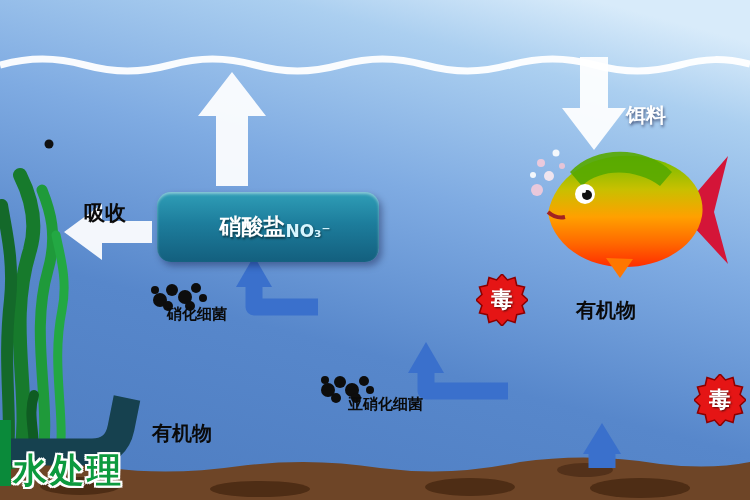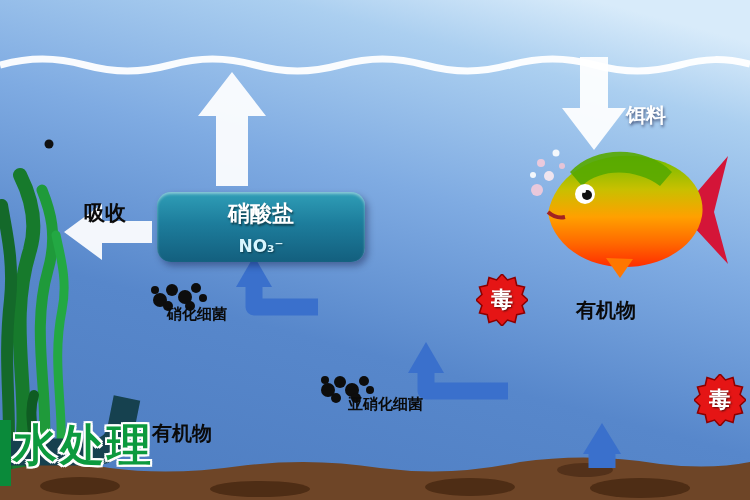--- a/index.html
+++ b/index.html
@@ -18,30 +18,30 @@
   }
   .label{position:absolute;font-weight:bold;color:#0a0a0a;z-index:6;white-space:nowrap;}
   .lbl-absorb{left:84px;top:183px;font-size:21px;margin-top:16px;}
   .lbl-feed{left:626px;top:102px;font-size:20px;color:#ffffff;text-shadow:1px 2px 3px rgba(0,0,40,.55);}
   .lbl-organic-fish{left:576px;top:297px;font-size:20px;}
   .lbl-organic-pipe{left:152px;top:420px;font-size:20px;}
   .lbl-decompose{left:450px;top:433px;font-size:20px;}
   .lbl-nitrifying{left:167px;top:305px;font-size:15px;}
   .lbl-nitroso{left:348px;top:395px;font-size:15px;}
   .watermark{
-    left:13px;top:416px;font-size:44px;letter-spacing:3px;color:#0c9a3e;
+    left:13px;top:448px;font-size:34px;letter-spacing:3px;color:#0c9a3e;
     text-shadow:-2px -2px 0 #fff,2px -2px 0 #fff,-2px 2px 0 #fff,2px 2px 0 #fff,0 -2px 0 #fff,0 2px 0 #fff,-2px 0 0 #fff,2px 0 0 #fff;
     z-index:8;
   }
   .watermark-bar{position:absolute;left:0;top:420px;width:11px;height:66px;background:#0a8a3a;z-index:8;}
   .node{
     position:absolute;border-radius:14px;z-index:6;
     background:linear-gradient(180deg,#2f9eb7 0%,#1d7d9c 45%,#135f7e 100%);
     box-shadow:inset 0 2px 3px rgba(255,255,255,.45),3px 4px 7px rgba(0,0,40,.35);
-    display:flex;flex-direction:column;align-items:center;justify-content:center;
+    display:flex;flex-direction:row;align-items:center;justify-content:center;padding-left:14px;
   }
   .node-nitrate{left:157px;top:192px;width:208px;height:70px;}
   .node-nitrite{left:312px;top:275px;width:208px;height:70px;}
   .node-ammonia{left:505px;top:357px;width:196px;height:70px;}
   .node-name{color:#fff;font-weight:bold;font-size:22px;text-shadow:1px 2px 2px rgba(0,0,0,.5);}
   .node-ammonia .node-name{font-size:19px;}
   .node-formula{color:#d8f6ff;font-weight:bold;font-size:17px;margin-top:7px;text-shadow:1px 1px 2px rgba(0,0,0,.45);}
   .badge{position:absolute;width:52px;height:52px;z-index:7;}
   .badge svg{position:absolute;left:0;top:0;}
   .badge span{

